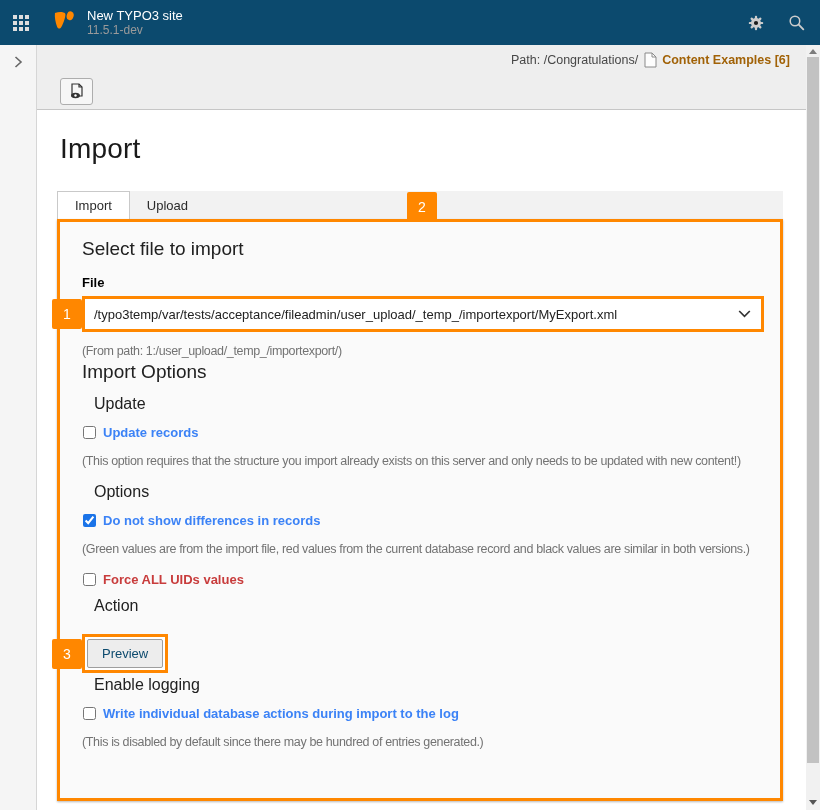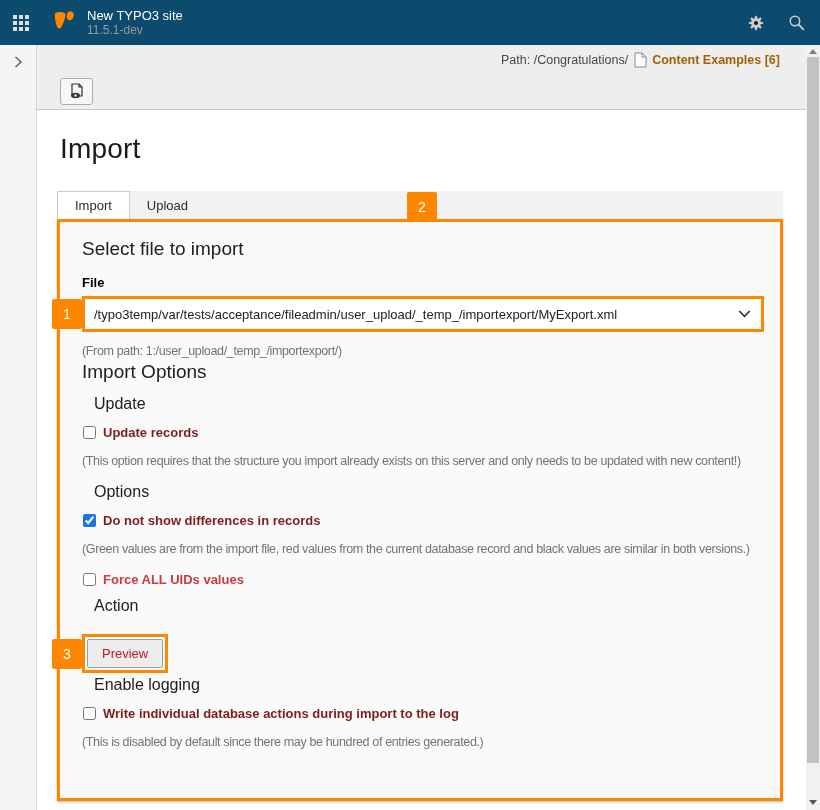--- a/index.html
+++ b/index.html
@@ -34,21 +34,21 @@
   .sb-arrow.up { top:0; }
   .sb-arrow.down { bottom:1px; }
   .tri-up { width:0; height:0; border-left:4px solid transparent; border-right:4px solid transparent; border-bottom:5px solid #7d7d7d; }
   .tri-down { width:0; height:0; border-left:4px solid transparent; border-right:4px solid transparent; border-top:5px solid #555; }
   .sb-thumb { position:absolute; left:1px; width:12px; top:12px; height:706px; background:#c2c2c2; }
 
   
   .main { position:absolute; top:45px; left:37px; width:769px; height:765px; background:#fff; }
 
   .docheader { height:65px; background:#eeeeee; border-bottom:1px solid #c6c6c6; position:relative; }
-  .breadcrumb { position:absolute; top:7px; right:26px; display:flex; align-items:center; font-size:12.5px; color:#474747; }
+  .breadcrumb { position:absolute; top:7px; right:16px; display:flex; align-items:center; font-size:12.5px; color:#474747; }
   .breadcrumb .doc-icon { margin:0 5px 0 6px; display:flex; }
   .breadcrumb b { color:#a16207; font-weight:700; }
   .docheader-bar { position:absolute; left:23px; top:33px; }
   .view-btn { width:33px; height:27px; background:#f6f6f6; border:1px solid #adadad; border-radius:3px;
     display:flex; align-items:center; justify-content:center; cursor:pointer; }
 
   .content { padding-top:23px; }
   .page-title { margin:0 0 0 23px; font-size:28px; font-weight:400; color:#1a1a1a; letter-spacing:.2px; }
 
   .module-box { margin:26px 0 0 20px; width:726px; }
@@ -76,26 +76,26 @@
 
   .form-hint { font-size:12.5px; letter-spacing:-0.35px; color:#737373; line-height:19px; margin:10px 0 0; }
   .w-limit { max-width:632px; }
 
   .mt-lg { margin-top:25px; }
   .mt-md { margin-top:14px; }
   .mt-sm { margin-top:11px; }
 
   .cb-row { display:flex; align-items:center; margin-top:10px; }
   .cb-row input[type=checkbox] { width:13px; height:13px; margin:0 7px 0 1px; accent-color:#1a73e8; cursor:pointer; }
-  .cb-label { font-size:13px; font-weight:700; color:#7f1d1d; cursor:pointer; }
+  .cb-label { font-size:13px; font-weight:700; color:#3b82f6; cursor:pointer; }
   .cb-label.danger { color:#c83c3c; }
 
   .btn-anno { position:relative; display:inline-block; border:3px solid #ff8700; padding:2px; margin-top:7px; background:#fff; }
   .btn-anno .badge-3 { left:-33px; top:calc(50% - 15px); }
-  .btn-default { font-family:"Liberation Sans",sans-serif; font-size:13px; color:#b91c1c;
+  .btn-default { font-family:"Liberation Sans",sans-serif; font-size:13px; color:#0c4a6e;
     background:#ededed; border:1px solid #9e9e9e; border-radius:2px; padding:6px 14px; cursor:pointer; }
 
   svg { display:block; }
 </style>
 </head>
 <body>
 
 <div class="topbar">
   <div class="modmenu-toggle">
     <div class="grid-icon">

